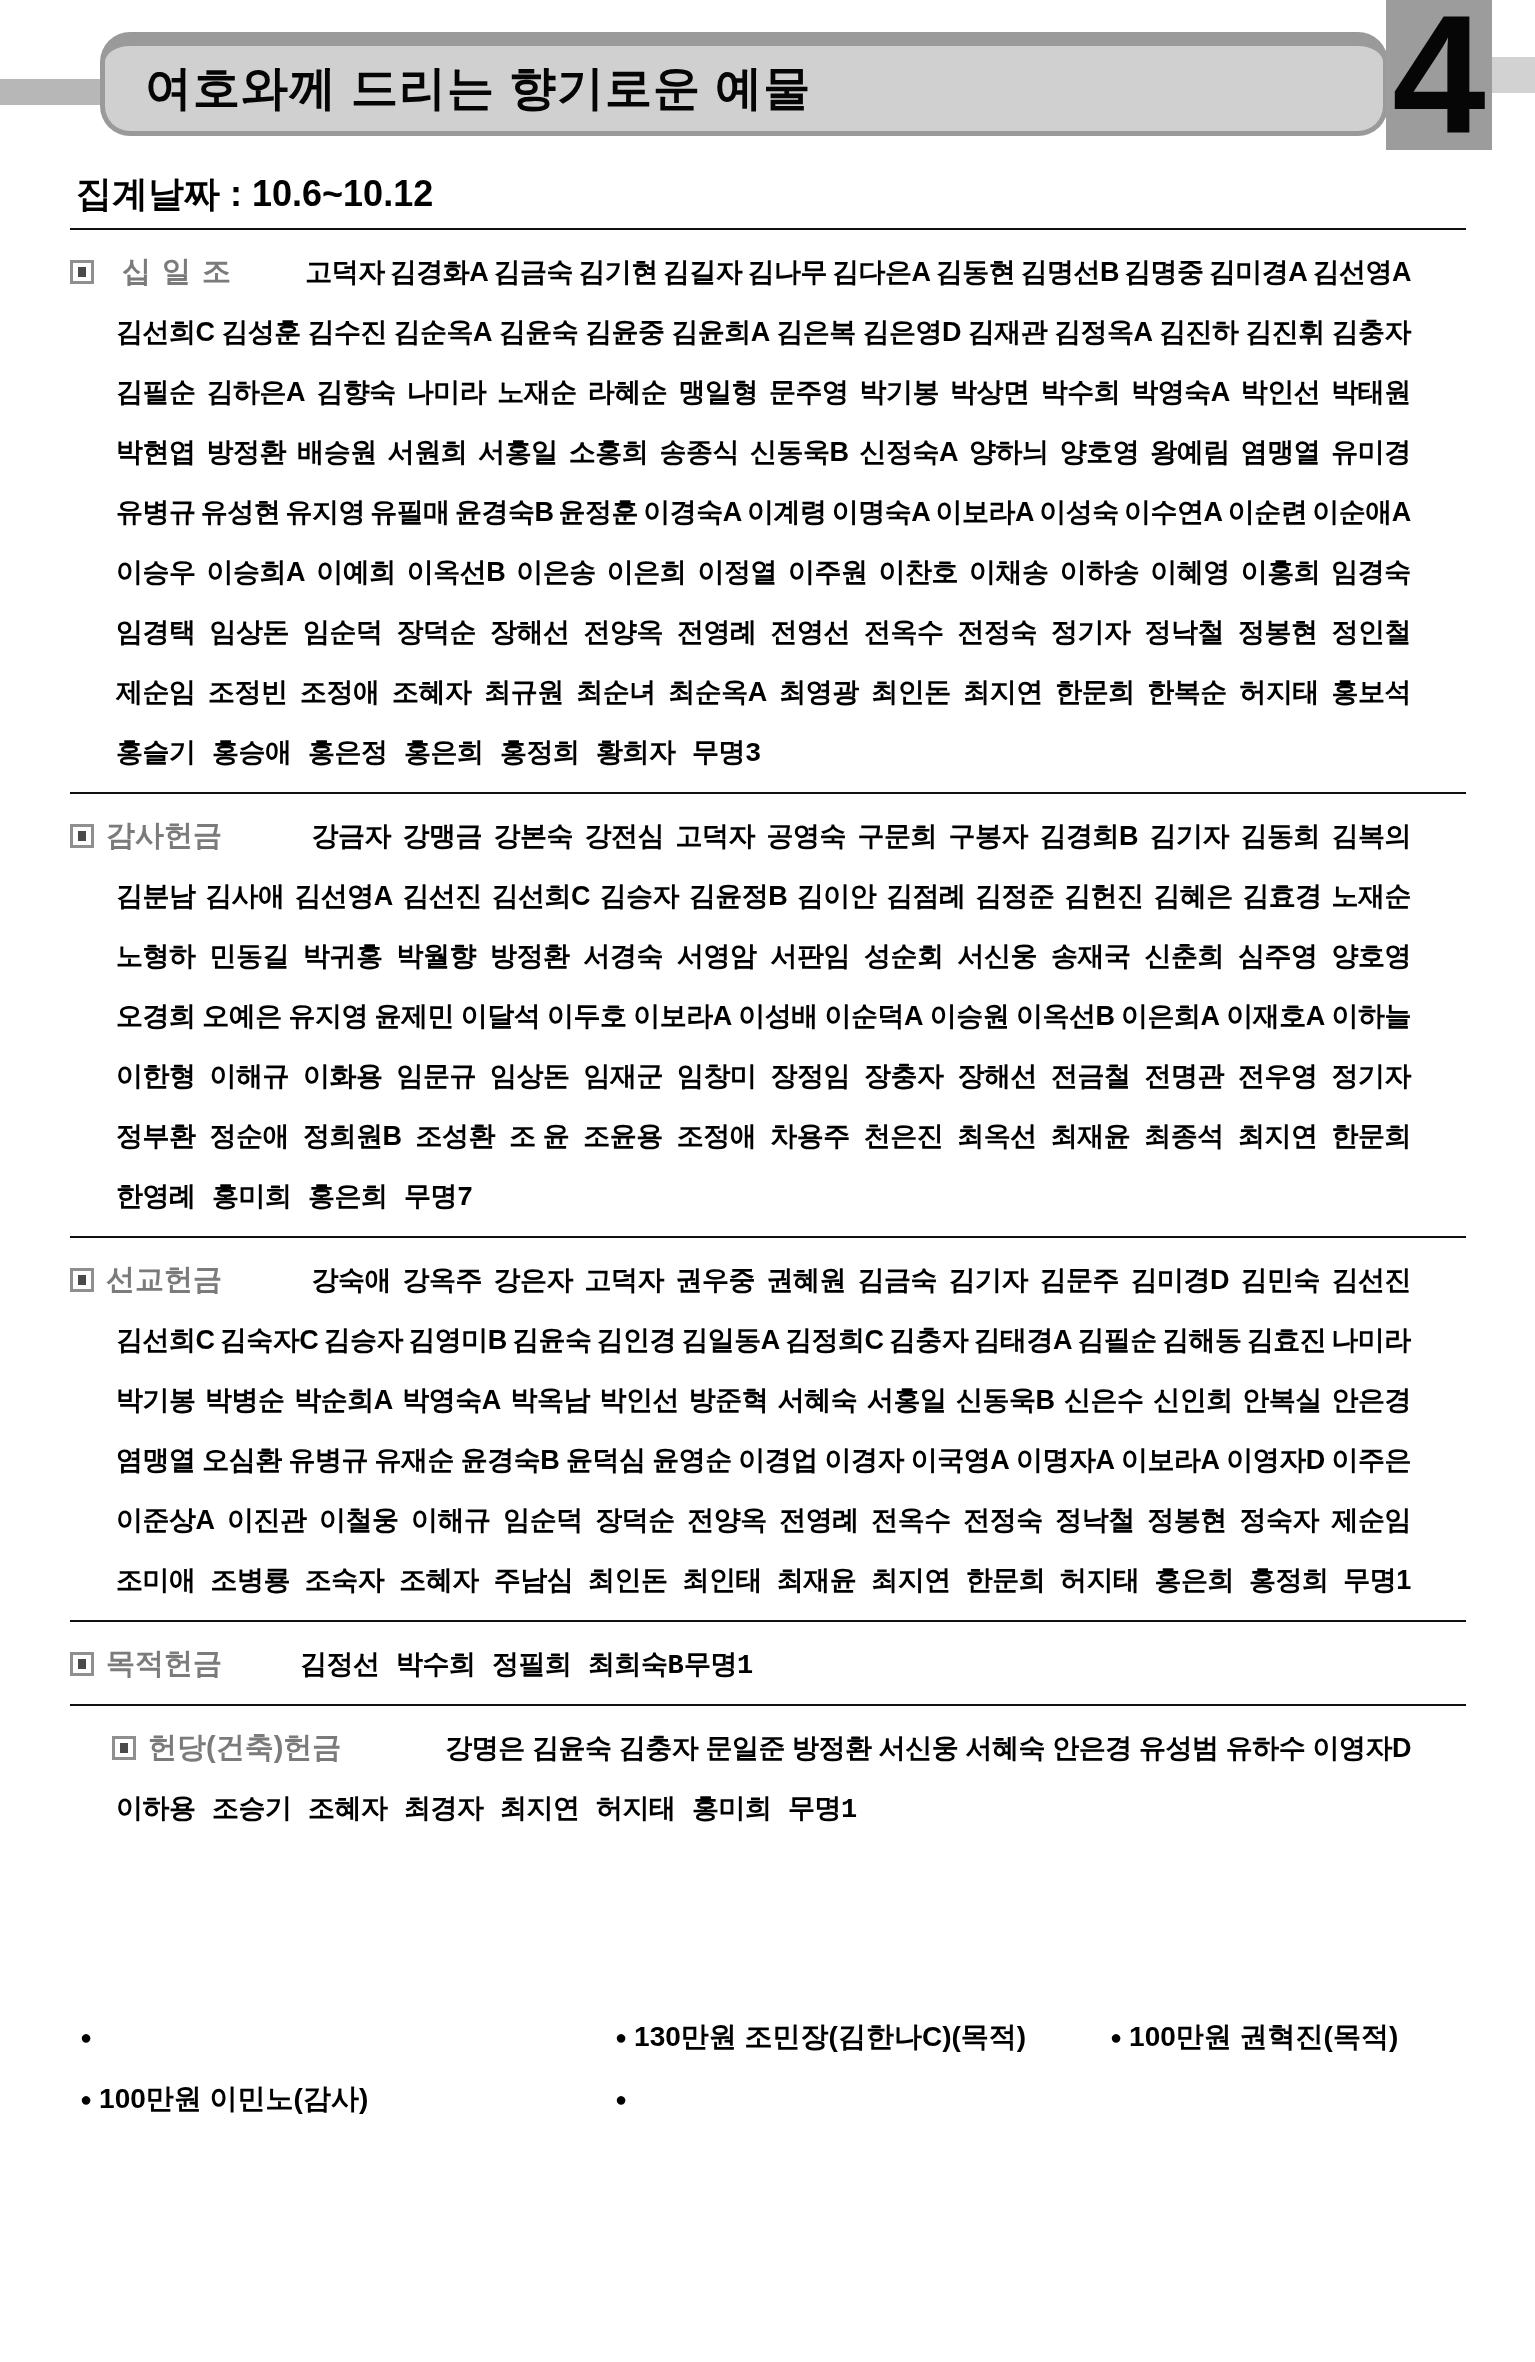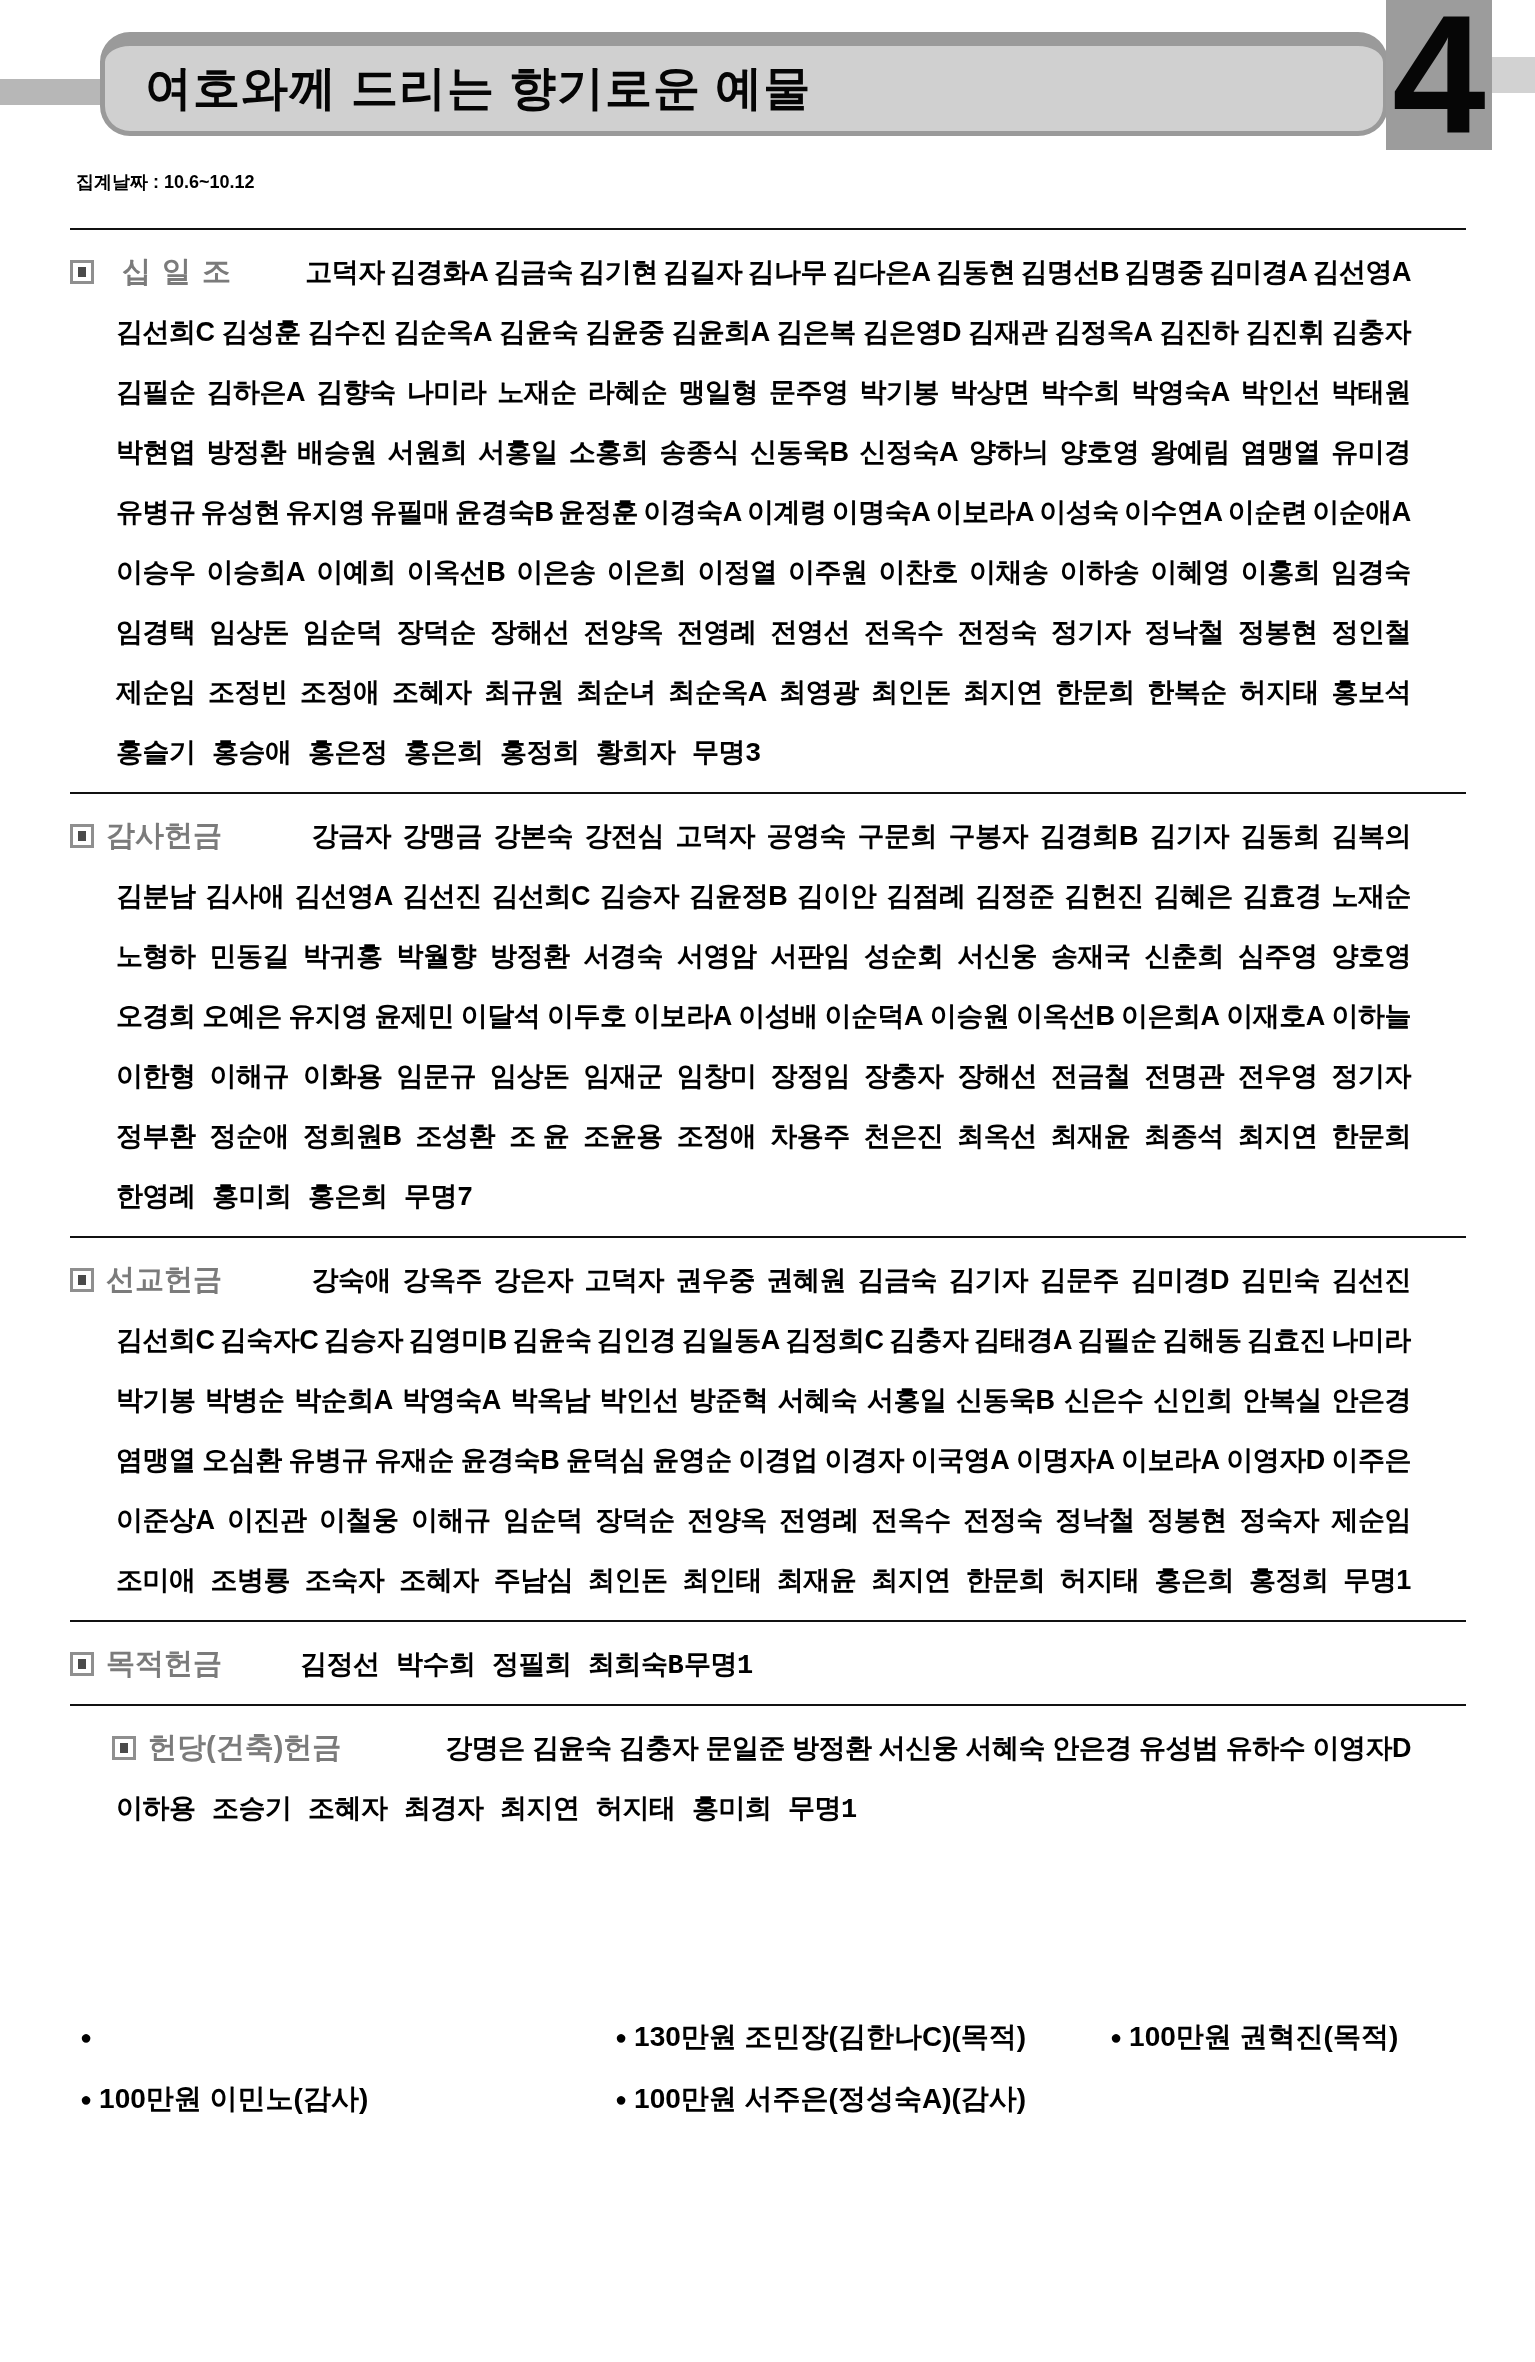--- a/index.html
+++ b/index.html
@@ -18,21 +18,21 @@
     background:#d0d0d0;border:5px solid #9a9a9a;border-top-width:14px;border-radius:30px;
     display:flex;align-items:center;padding-left:40px;
   }
   .title-text{font-size:47px;font-weight:800;letter-spacing:1px;color:#050505;white-space:nowrap;}
   .page-num-block{
     position:absolute;left:1386px;top:0;width:106px;height:150px;background:#9c9c9c;
     display:flex;align-items:center;justify-content:center;
   }
   .page-num{font-size:168px;line-height:1;font-weight:800;color:#060606;}
 
-  .date-line{position:absolute;left:76px;top:170px;font-size:18px;letter-spacing:0;}
+  .date-line{position:absolute;left:76px;top:170px;font-size:36px;letter-spacing:0;}
 
   
   .content{position:absolute;left:70px;top:228px;width:1396px;}
   .section{border-top:2px solid #111;padding:12px 0 10px 0;}
   .row{display:flex;align-items:center;height:60px;padding-right:55px;}
   .row.cont{padding-left:46px;}
   .row.spread{justify-content:space-between;}
   .row:not(.spread) .name{min-width:96px;font-family:Liberation Mono, monospace;}
   .name{white-space:pre;font-size:27px;letter-spacing:-0.5px;}
 
@@ -475,21 +475,20 @@
             <span>100만원 이민노(감사)</span>
           </div>
         </div>
         <div class="note-col">
           <div class="note-line">
             <span class="bullet-icon">●</span>
             <span>130만원 조민장(김한나C)(목적)</span>
           </div>
           <div class="note-line">
             <span class="bullet-icon">●</span>
-            <span>100만원 서주은(정성숙A)(감사)</span>
           </div>
         </div>
         <div class="note-col">
           <div class="note-line">
             <span class="bullet-icon">●</span>
             <span>100만원 권혁진(목적)</span>
           </div>
         </div>
       </div>
     </div>

